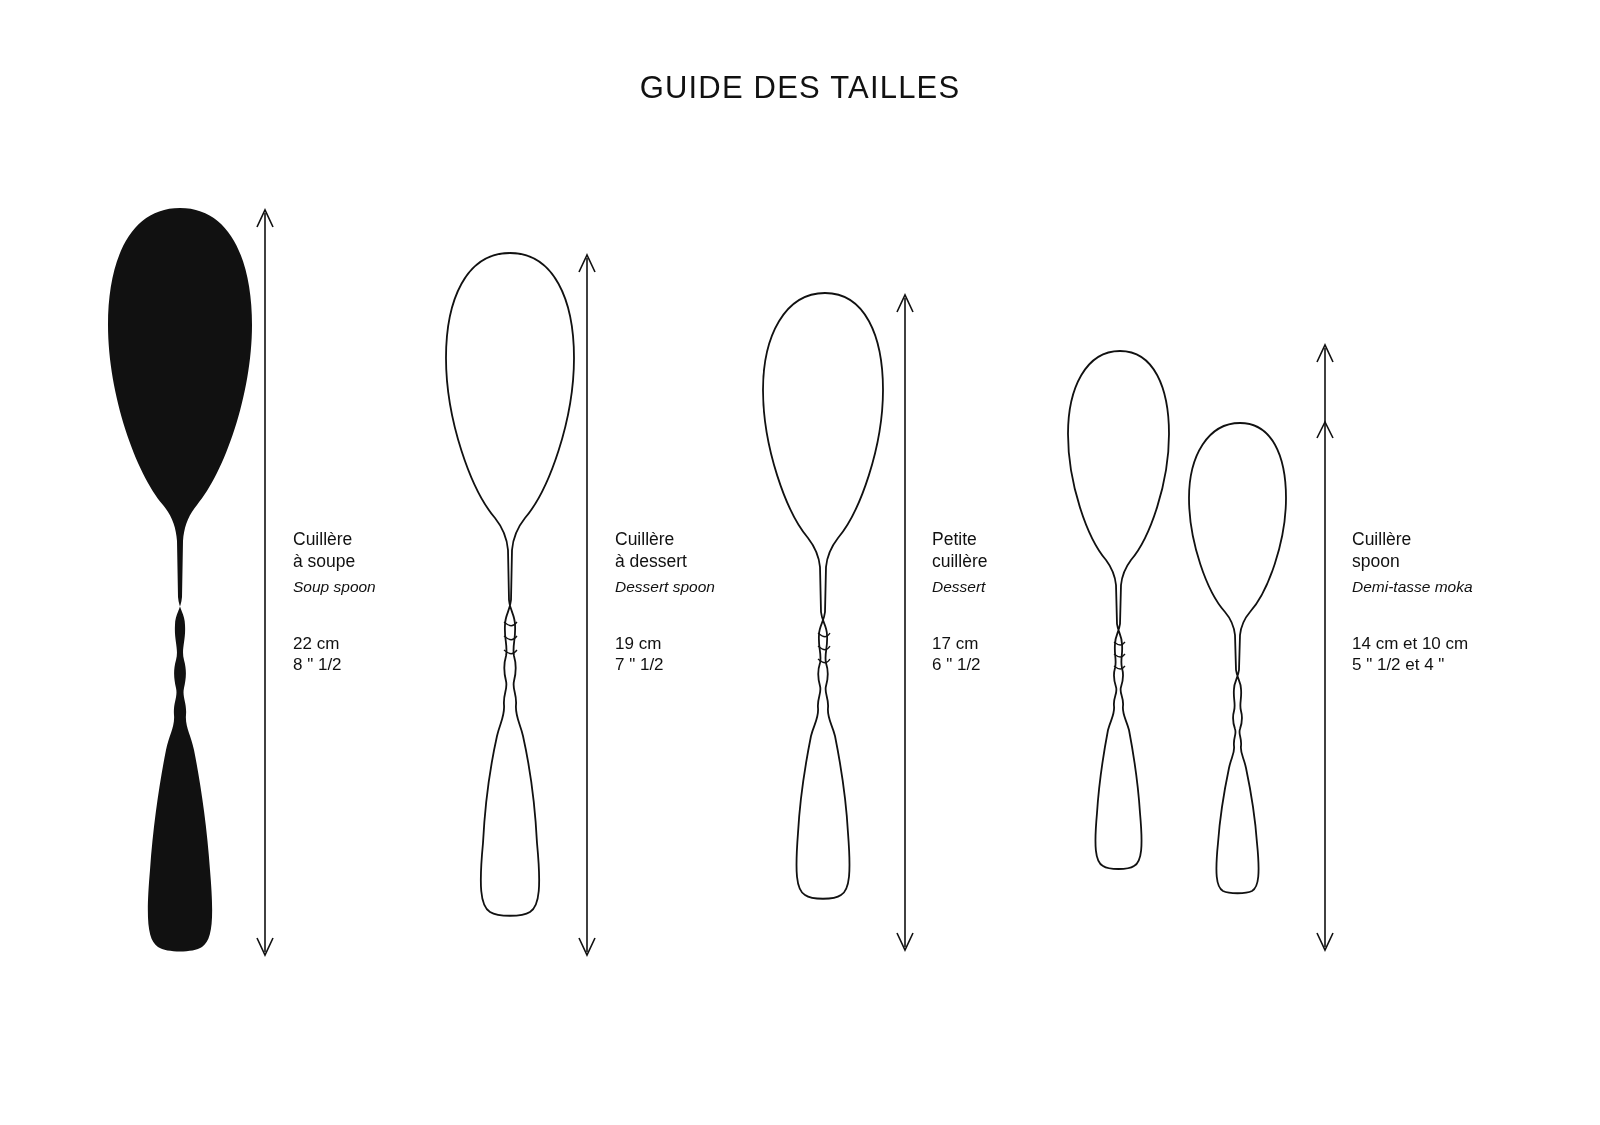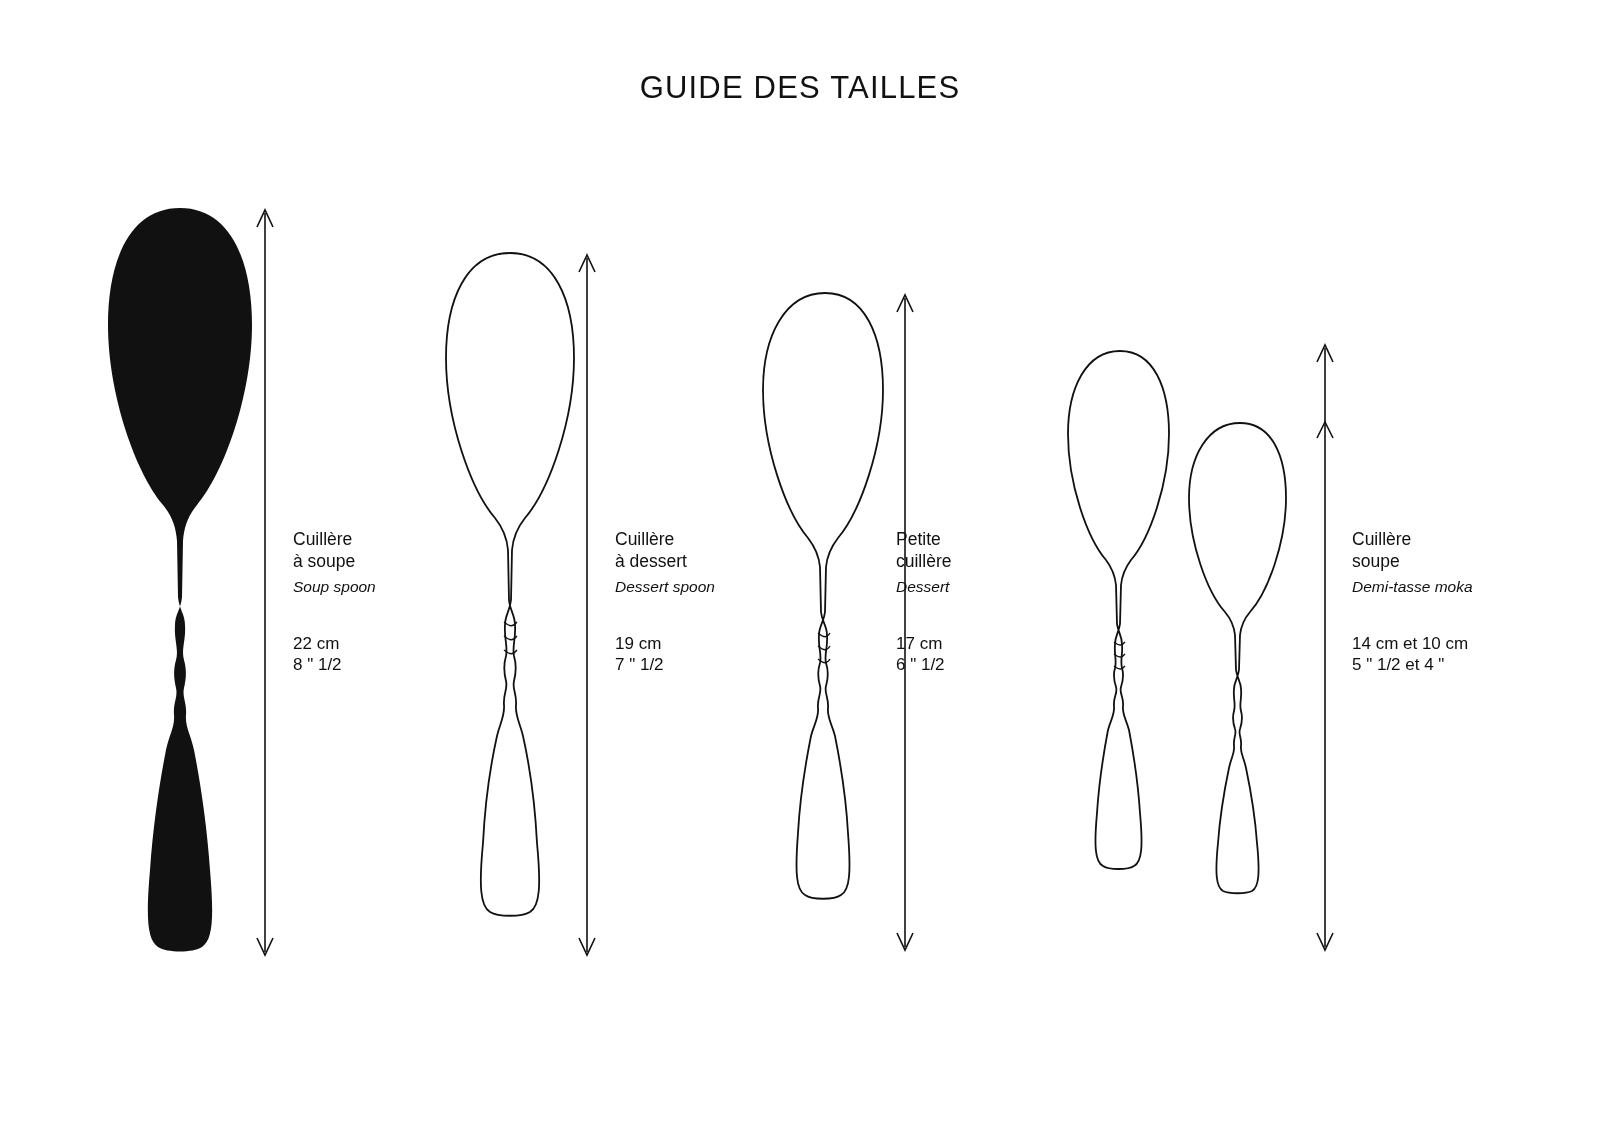--- a/index.html
+++ b/index.html
@@ -203,21 +203,21 @@
         C 18 46 40 3 80 3 Z"></path>
       <path fill="none" stroke="#111111" stroke-width="1.3" d="M73 343 C 79 348 82 348 85 343"></path>
       <path fill="none" stroke="#111111" stroke-width="1.3" d="M73 356 C 79 361 82 361 85 356"></path>
       <path fill="none" stroke="#111111" stroke-width="1.3" d="M73 369 C 79 374 82 374 85 369"></path>
     </svg>
     <svg class="arrow-svg" style="left:890px; top:290px;" width="30" height="665" viewBox="0 0 30 665">
       <line x1="15" y1="8" x2="15" y2="657" stroke="#111111" stroke-width="1.6"></line>
       <polyline points="7,22 15,5 23,22" fill="none" stroke="#111111" stroke-width="1.6"></polyline>
       <polyline points="7,643 15,660 23,643" fill="none" stroke="#111111" stroke-width="1.6"></polyline>
     </svg>
-    <div class="label" style="left:896px; top:528px;">
+    <div class="label" style="left:932px; top:528px;">
       <div class="fr">Petite</div>
       <div class="fr">cuillère</div>
       <div class="en">Dessert</div>
       <div class="dim">17 cm</div>
       <div class="dim2">6 " 1/2</div>
     </div>
   </div>
 
   <div class="group" style="left:0;width:520px;">
     <svg class="spoon-svg" style="left:1055px; top:348px;" width="130" height="605" viewBox="0 0 130 605">
@@ -281,20 +281,20 @@
 
     <svg class="arrow-svg" style="left:1310px; top:340px;" width="30" height="615" viewBox="0 0 30 615">
       <line x1="15" y1="8" x2="15" y2="607" stroke="#111111" stroke-width="1.6"></line>
       <polyline points="7,22 15,5 23,22" fill="none" stroke="#111111" stroke-width="1.6"></polyline>
       <polyline points="7,593 15,610 23,593" fill="none" stroke="#111111" stroke-width="1.6"></polyline>
       <polyline points="7,98 15,82 23,98" fill="none" stroke="#111111" stroke-width="1.6"></polyline>
     </svg>
 
     <div class="label" style="left:1352px; top:528px;">
       <div class="fr">Cuillère</div>
-      <div class="fr">soupe</div>
+      <div class="fr">spoon</div>
       <div class="en">Demi-tasse moka</div>
       <div class="dim">14 cm et 10 cm</div>
       <div class="dim2">5 " 1/2 et 4 "</div>
     </div>
   </div>
 
 </div>
 
 </body></html>

